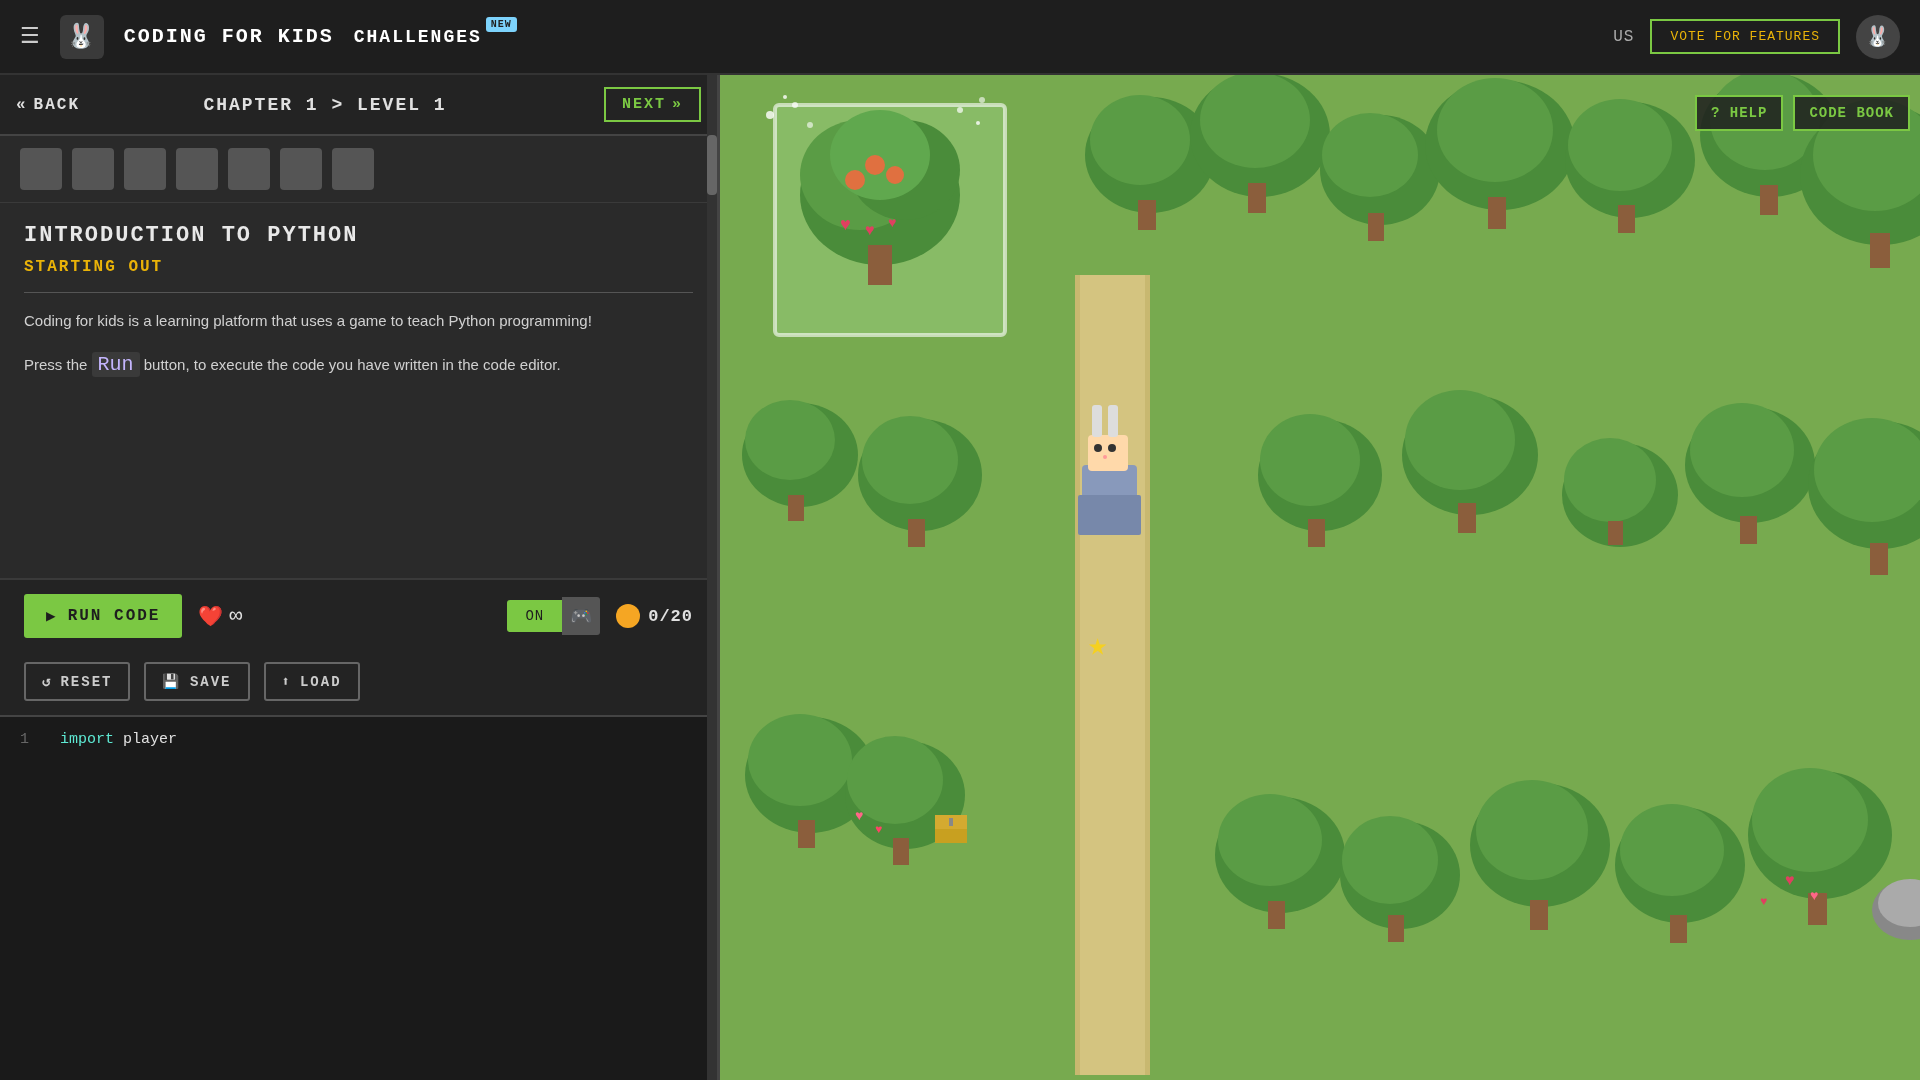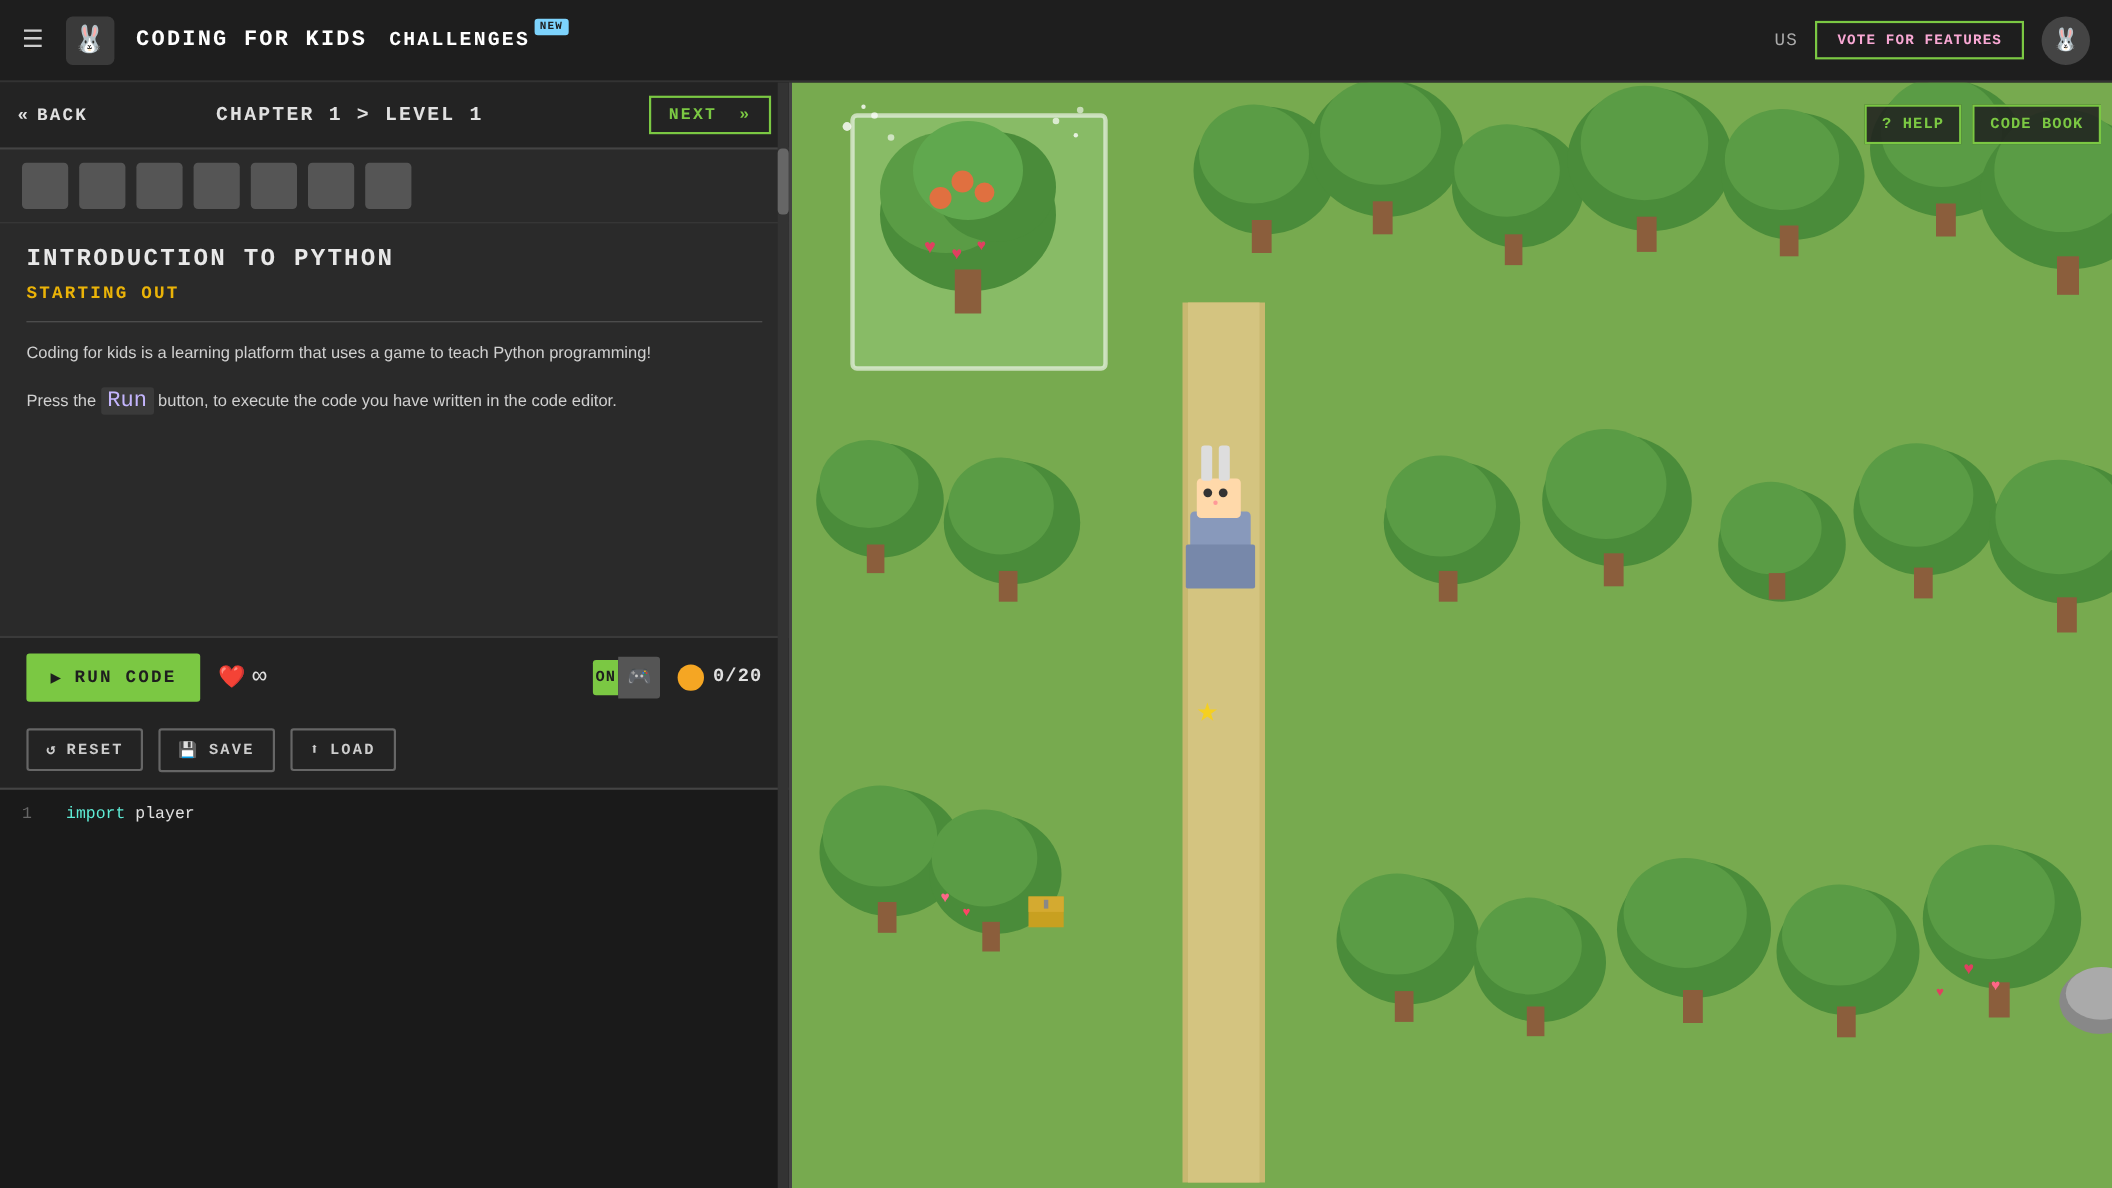--- a/index.html
+++ b/index.html
@@ -79,26 +79,26 @@
       align-items: center;
       gap: 16px;
     }
     .locale-text {
       color: #aaa;
       font-size: 16px;
       letter-spacing: 1px;
     }
     .vote-btn {
       border: 2px solid #7bc843;
-      color: #f9a8d4;
+      color: #eab308;
       background: transparent;
       padding: 8px 18px;
       font-family: 'Courier New', monospace;
       font-size: 13px;
-      font-weight: bold;
+      font-weight: normal;
       letter-spacing: 1px;
       text-transform: uppercase;
       cursor: pointer;
     }
     .avatar-icon {
       width: 44px;
       height: 44px;
       background: #444;
       border-radius: 50%;
       display: flex;
@@ -152,21 +152,21 @@
       text-align: center;
       font-size: 18px;
       font-weight: bold;
       letter-spacing: 2px;
       text-transform: uppercase;
       color: #e0e0e0;
     }
     .next-btn {
       display: flex;
       align-items: center;
-      gap: 20px;
+      gap: 6px;
       border: 2px solid #7bc843;
       color: #7bc843;
       background: transparent;
       padding: 7px 16px;
       font-family: 'Courier New', monospace;
       font-size: 15px;
       font-weight: bold;
       letter-spacing: 2px;
       text-transform: uppercase;
       cursor: pointer;
@@ -295,22 +295,22 @@
       display: flex;
       align-items: center;
       gap: 0;
       margin-left: auto;
     }
     .on-label {
       background: #7bc843;
       color: #1e1e1e;
       font-family: 'Courier New', monospace;
       font-size: 14px;
-      font-weight: bold;
-      padding: 8px 2px;
+      font-weight: normal;
+      padding: 8px 18px;
       border-radius: 3px 0 0 3px;
       letter-spacing: 1px;
     }
     .toggle-avatar {
       width: 38px;
       height: 38px;
       background: #555;
       border-radius: 0 3px 3px 0;
       display: flex;
       align-items: center;

